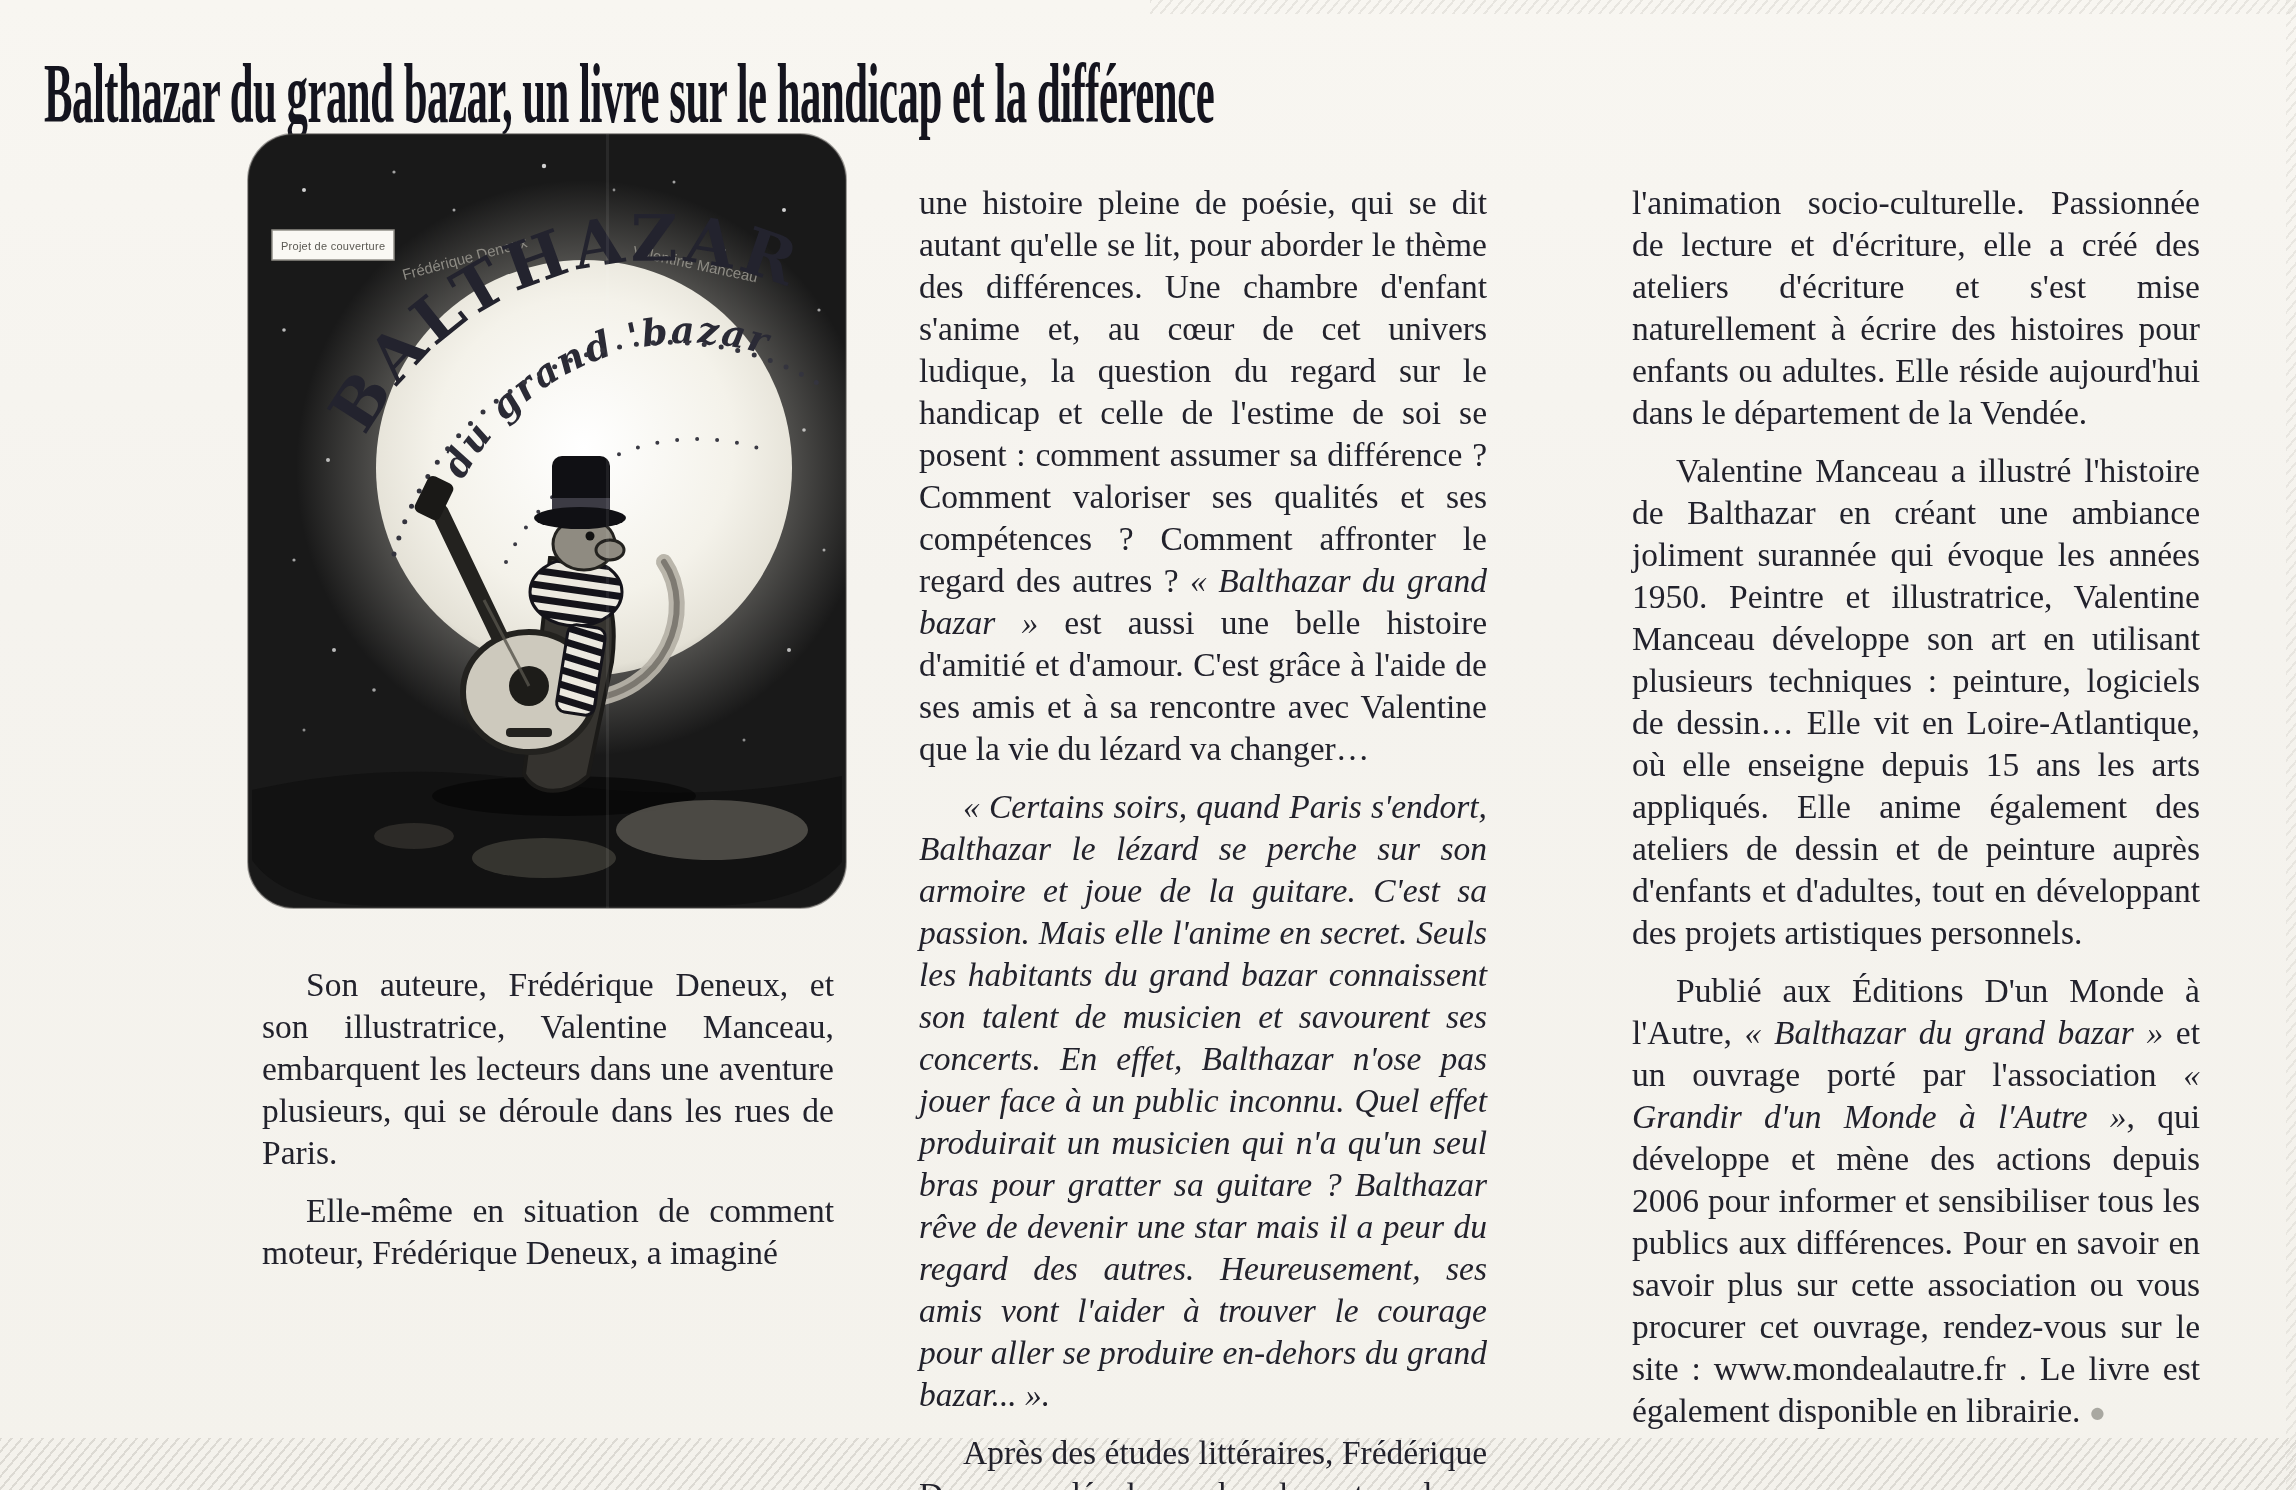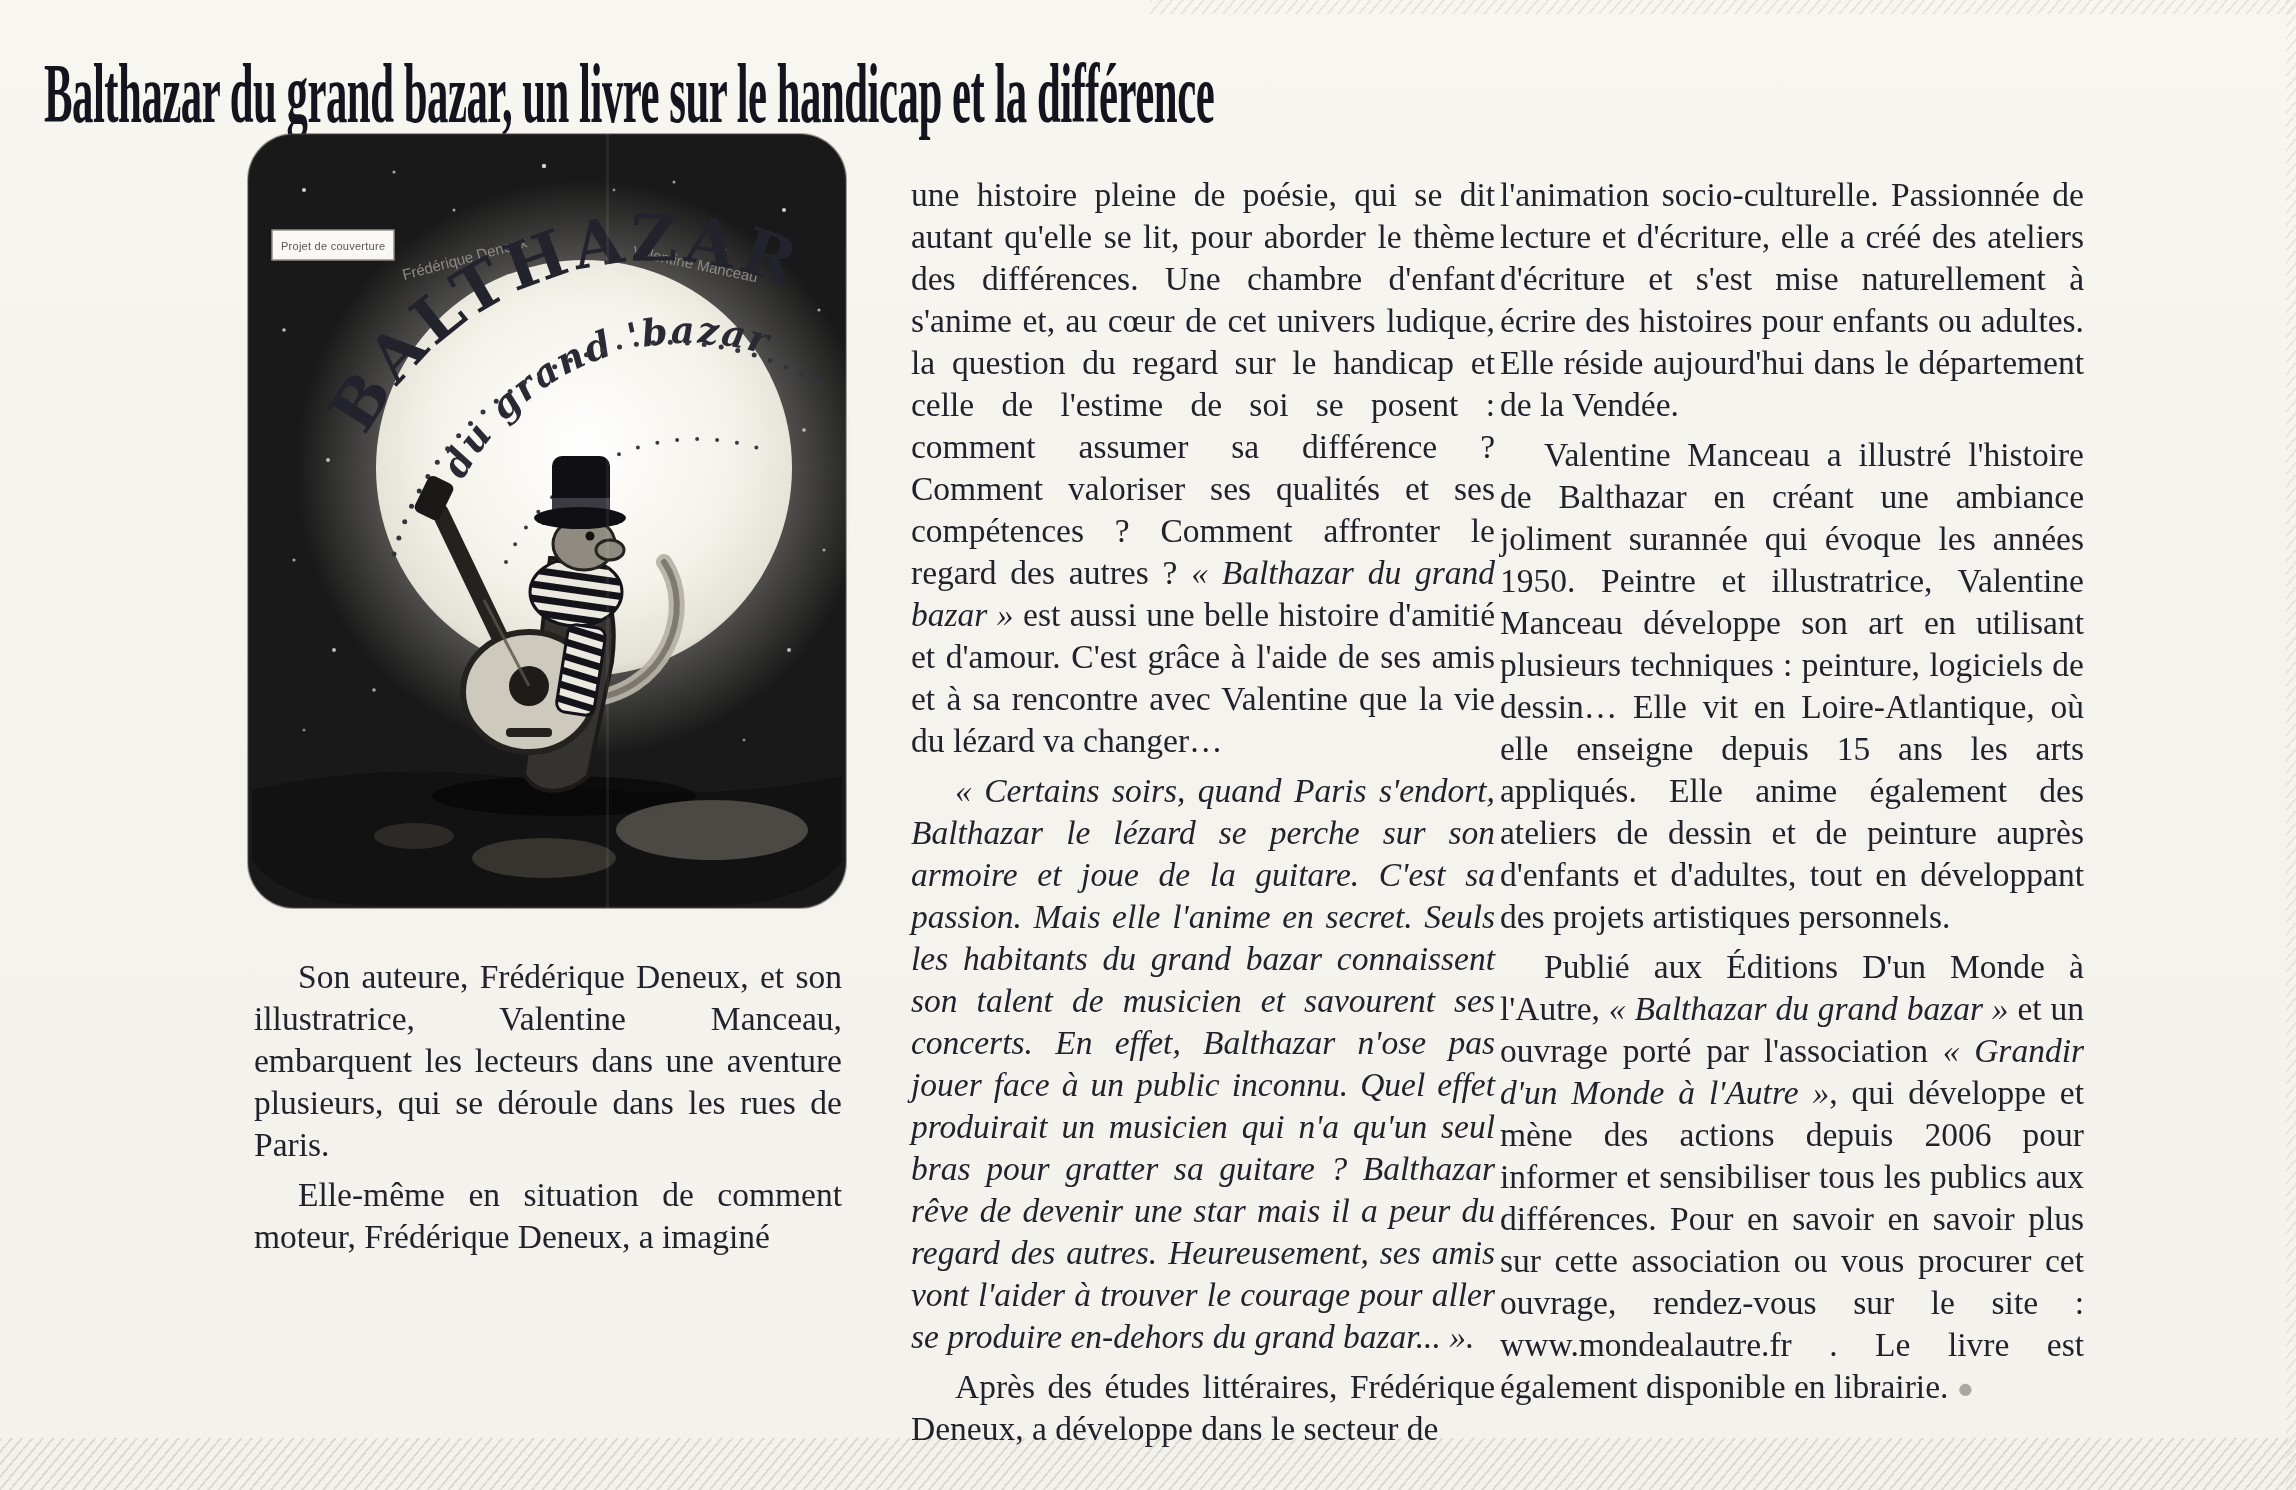--- a/index.html
+++ b/index.html
@@ -34,27 +34,27 @@
     letter-spacing:-1px;
     color:#14141e;
   }
 
   .col{
     position:absolute;width:600px;
     font-size:33.5px;line-height:42px;
     text-align:justify;
     color:#22222c;
   }
-  .col p{margin:8px;font-family:Liberation Serif, serif;}
+  .col p{margin:16px;font-family:Liberation Serif, serif;}
   .col p.ind{text-indent:44px;}
   .em{font-style:italic;}
   .quote{font-style:italic;}
   .caption{left:246px;top:948px;width:604px;}
   .col-mid{left:903px;top:166px;}
-  .col-right{left:1492px;top:166px;}
+  .col-right{left:1616px;top:166px;}
   .endmark{color:#a9a8a1;font-size:0.85em;}
 
   .cover{
     position:absolute;left:244px;top:130px;width:606px;height:782px;
   }
   .cover svg{display:block;}
 </style>
 </head>
 <body>
 

